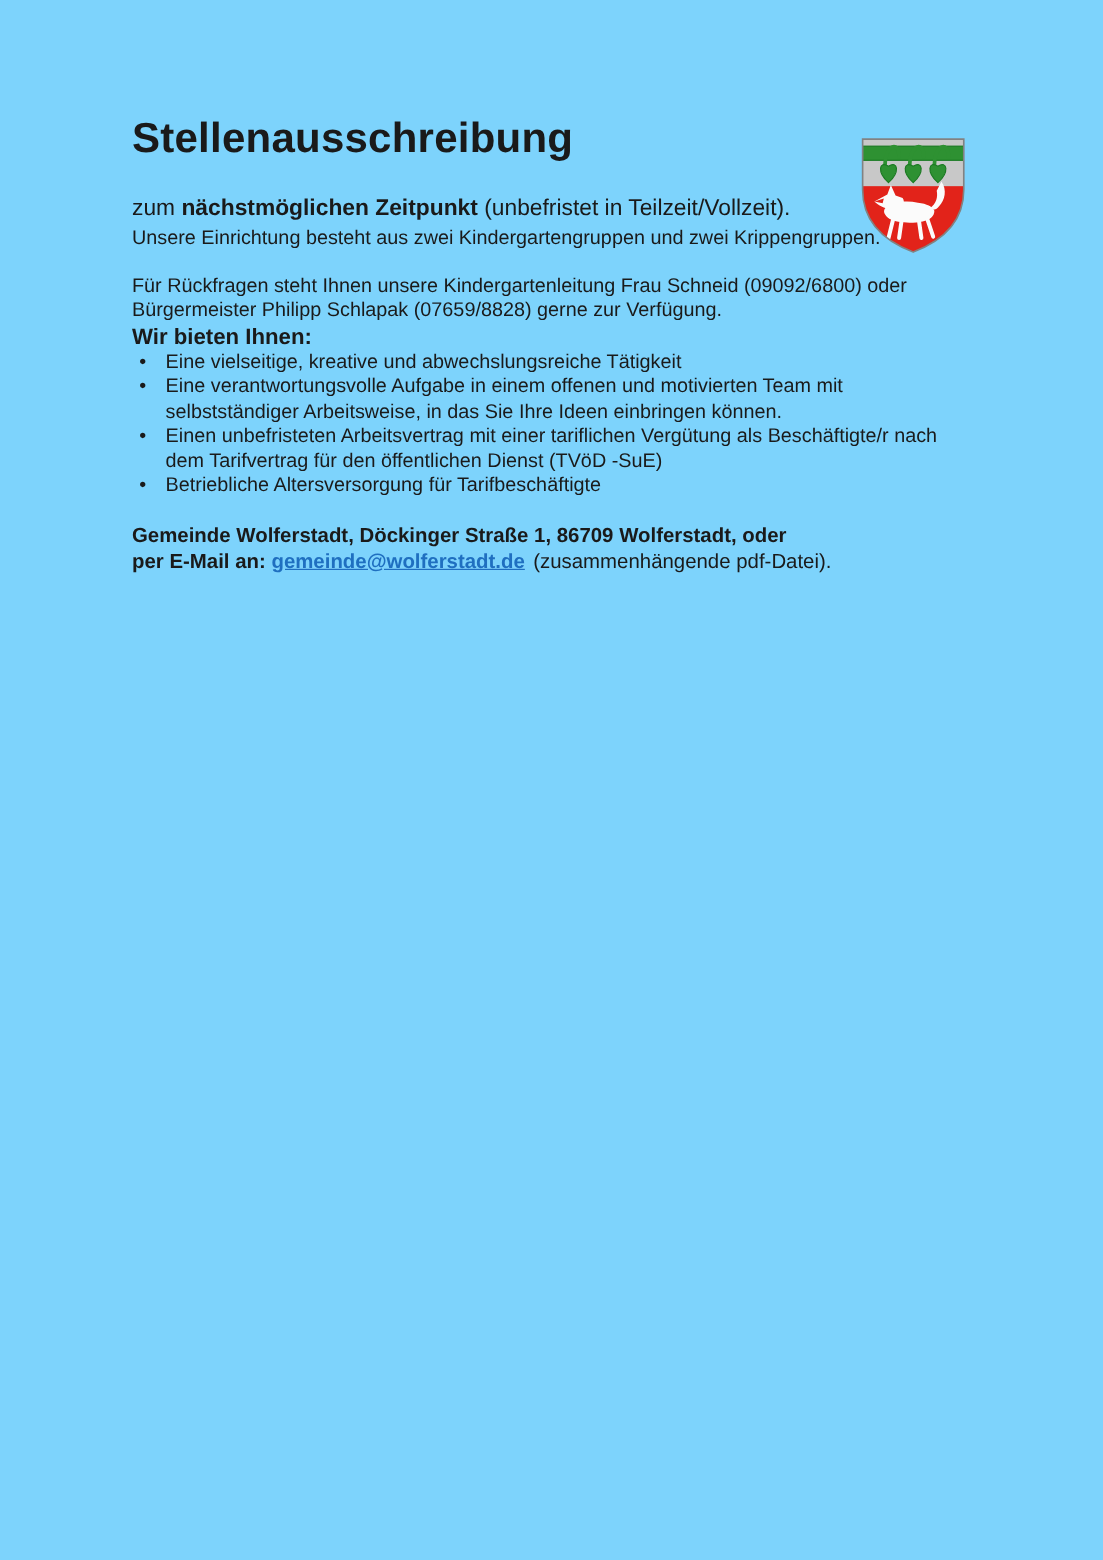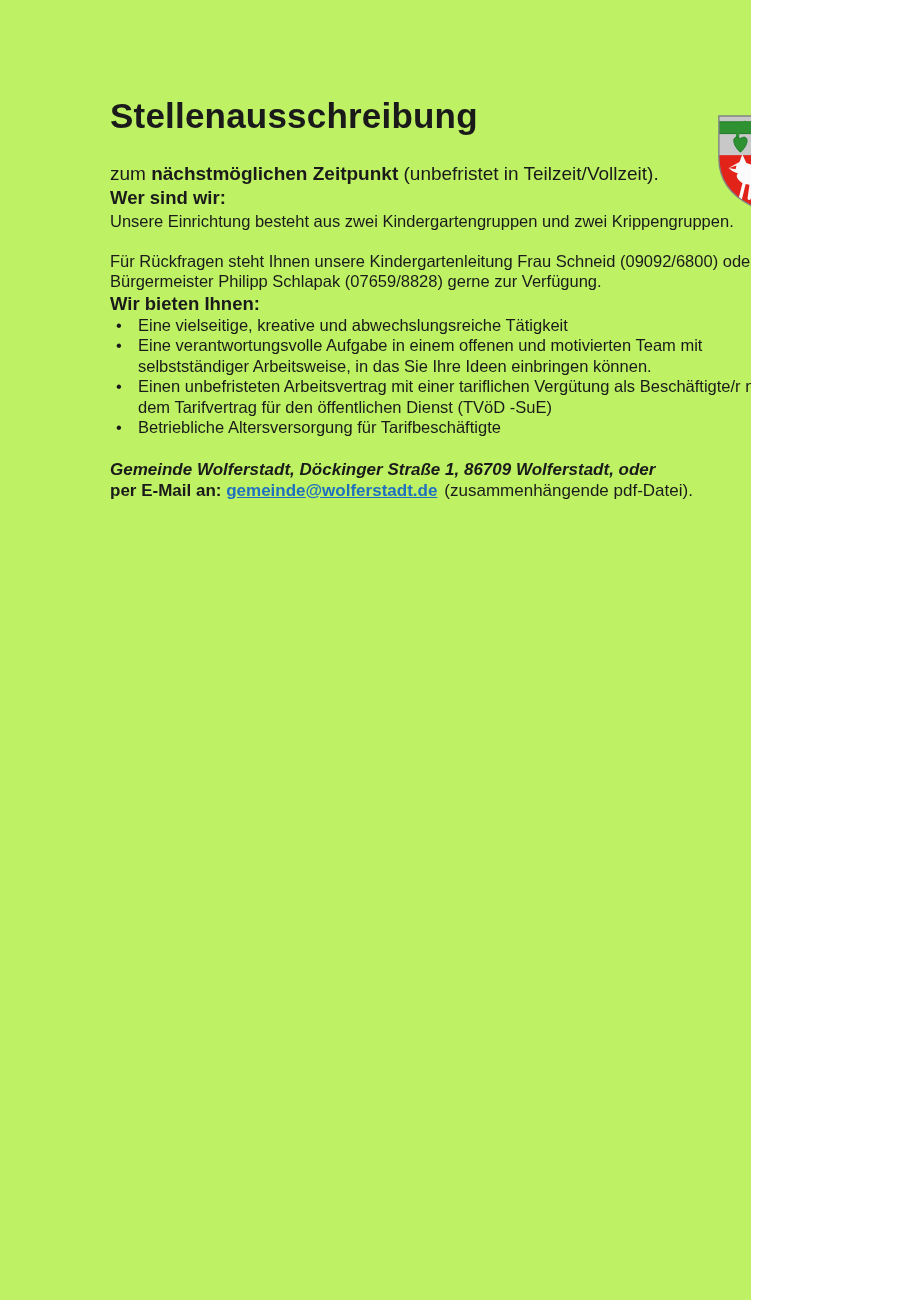--- a/index.html
+++ b/index.html
@@ -1,19 +1,19 @@
 <!DOCTYPE html>
 <html><head>
 <meta charset="utf-8">
 <style>
   html,body{margin:0;padding:0;background:#ffffff;}
   .page{
     position:relative;
-    width:751px;height:1300px;
-    background:#bef264;
+    width:919px;height:1300px;
+    background:#7dd3fc;
     font-family:"Liberation Sans","DejaVu Sans",sans-serif;
     color:#1a1a1a;
     overflow:hidden;
   }
   .content{
     position:absolute;
     left:110px;top:0;
     width:762px;
   }
   h1.title{
@@ -79,21 +79,20 @@
     margin:22px 0 0 0;
     font-size:16.5px;
     line-height:20.5px;
     white-space:pre-line;
   }
   .addr1{
     margin:21px 0 0 0;
     font-size:17px;
     line-height:21px;
     font-weight:bold;
-    font-style:italic;
   }
   .addr2{
     margin:0;
     font-size:17px;
     line-height:21px;
   }
   .addr2 .bold{font-weight:bold;}
   .email-link{
     color:#1f6fc0;
     font-weight:bold;
@@ -156,21 +155,20 @@
   </div>
 
   <div class="content">
 
     <h1 class="title">Stellenausschreibung</h1>
 
 
 
     <p class="start-line"><span>zum </span><strong>nächstmöglichen Zeitpunkt</strong><span> (unbefristet in Teilzeit/Vollzeit).</span></p>
 
-    <h3 class="section wer">Wer sind wir:</h3>
     <p class="who-text">Unsere Einrichtung besteht aus zwei Kindergartengruppen und zwei Krippengruppen.</p>
 
     <p class="contact-text">Für Rückfragen steht Ihnen unsere Kindergartenleitung Frau Schneid (09092/6800) oder
 Bürgermeister Philipp Schlapak (07659/8828) gerne zur Verfügung.</p>
 
     <h3 class="section bieten">Wir bieten Ihnen:</h3>
     <ul class="offer-list">
       <li class="offer-item"><span class="bullet">•</span><span>Eine vielseitige, kreative und abwechslungsreiche Tätigkeit</span></li>
       <li class="offer-item"><span class="bullet">•</span><span>Eine verantwortungsvolle Aufgabe in einem offenen und motivierten Team mit
 selbstständiger Arbeitsweise, in das Sie Ihre Ideen einbringen können.</span></li>

